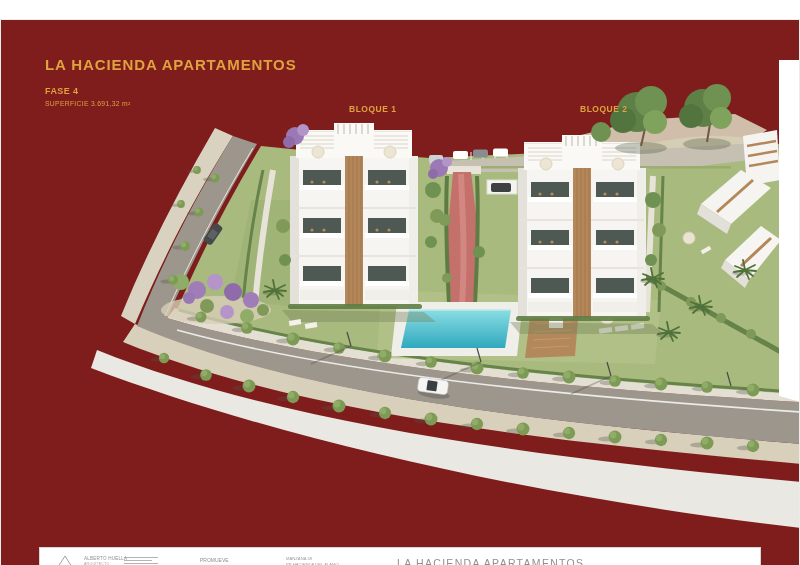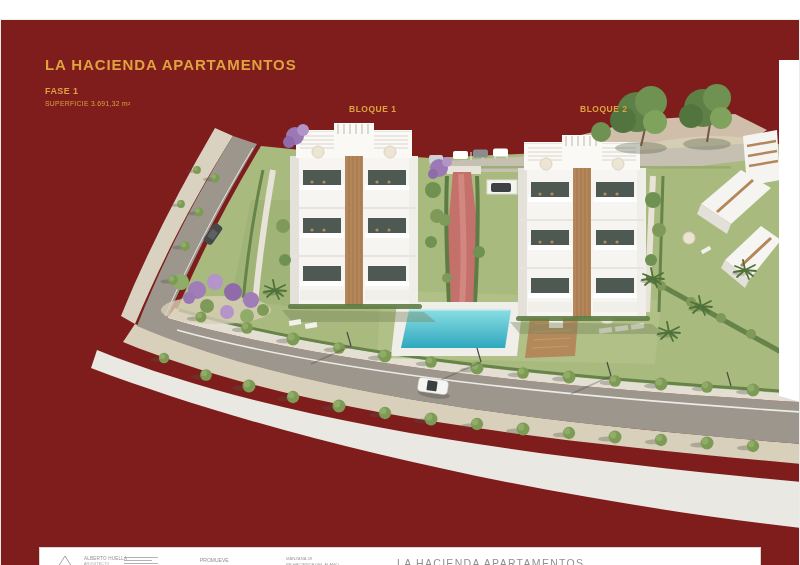--- a/index.html
+++ b/index.html
@@ -323,21 +323,21 @@
     </g>
     <g transform="translate(212,214) rotate(-55)">
       <rect x="-11" y="-5" width="22" height="10" rx="3" fill="#46484A"></rect>
       <rect x="-5" y="-3.5" width="9" height="7" rx="1" fill="#5E6163"></rect>
     </g>
 
     <path d="M778 40 L800 40 L800 382 L778 376 Z" fill="#FFFFFF"></path>
   </svg>
 
   <div class="hdr hdr-title">LA HACIENDA APARTAMENTOS</div>
-  <div class="hdr hdr-phase">FASE 1</div>
+  <div class="hdr hdr-phase">FASE 4</div>
   <div class="hdr hdr-surface">SUPERFICIE 3.691,32 m²</div>
   <div class="bloque" id="bloque1">BLOQUE 1</div>
   <div class="bloque" id="bloque2">BLOQUE 2</div>
 
   <div class="footer">
     <svg class="f-logo" width="18" height="20" viewBox="0 0 18 20">
       <path d="M9 2 L16 13 H2 Z" fill="none" stroke="#9A9A9A" stroke-width="0.9"></path>
       <line x1="2" y1="16" x2="16" y2="16" stroke="#9A9A9A" stroke-width="0.9"></line>
     </svg>
     <div class="f-arch">

